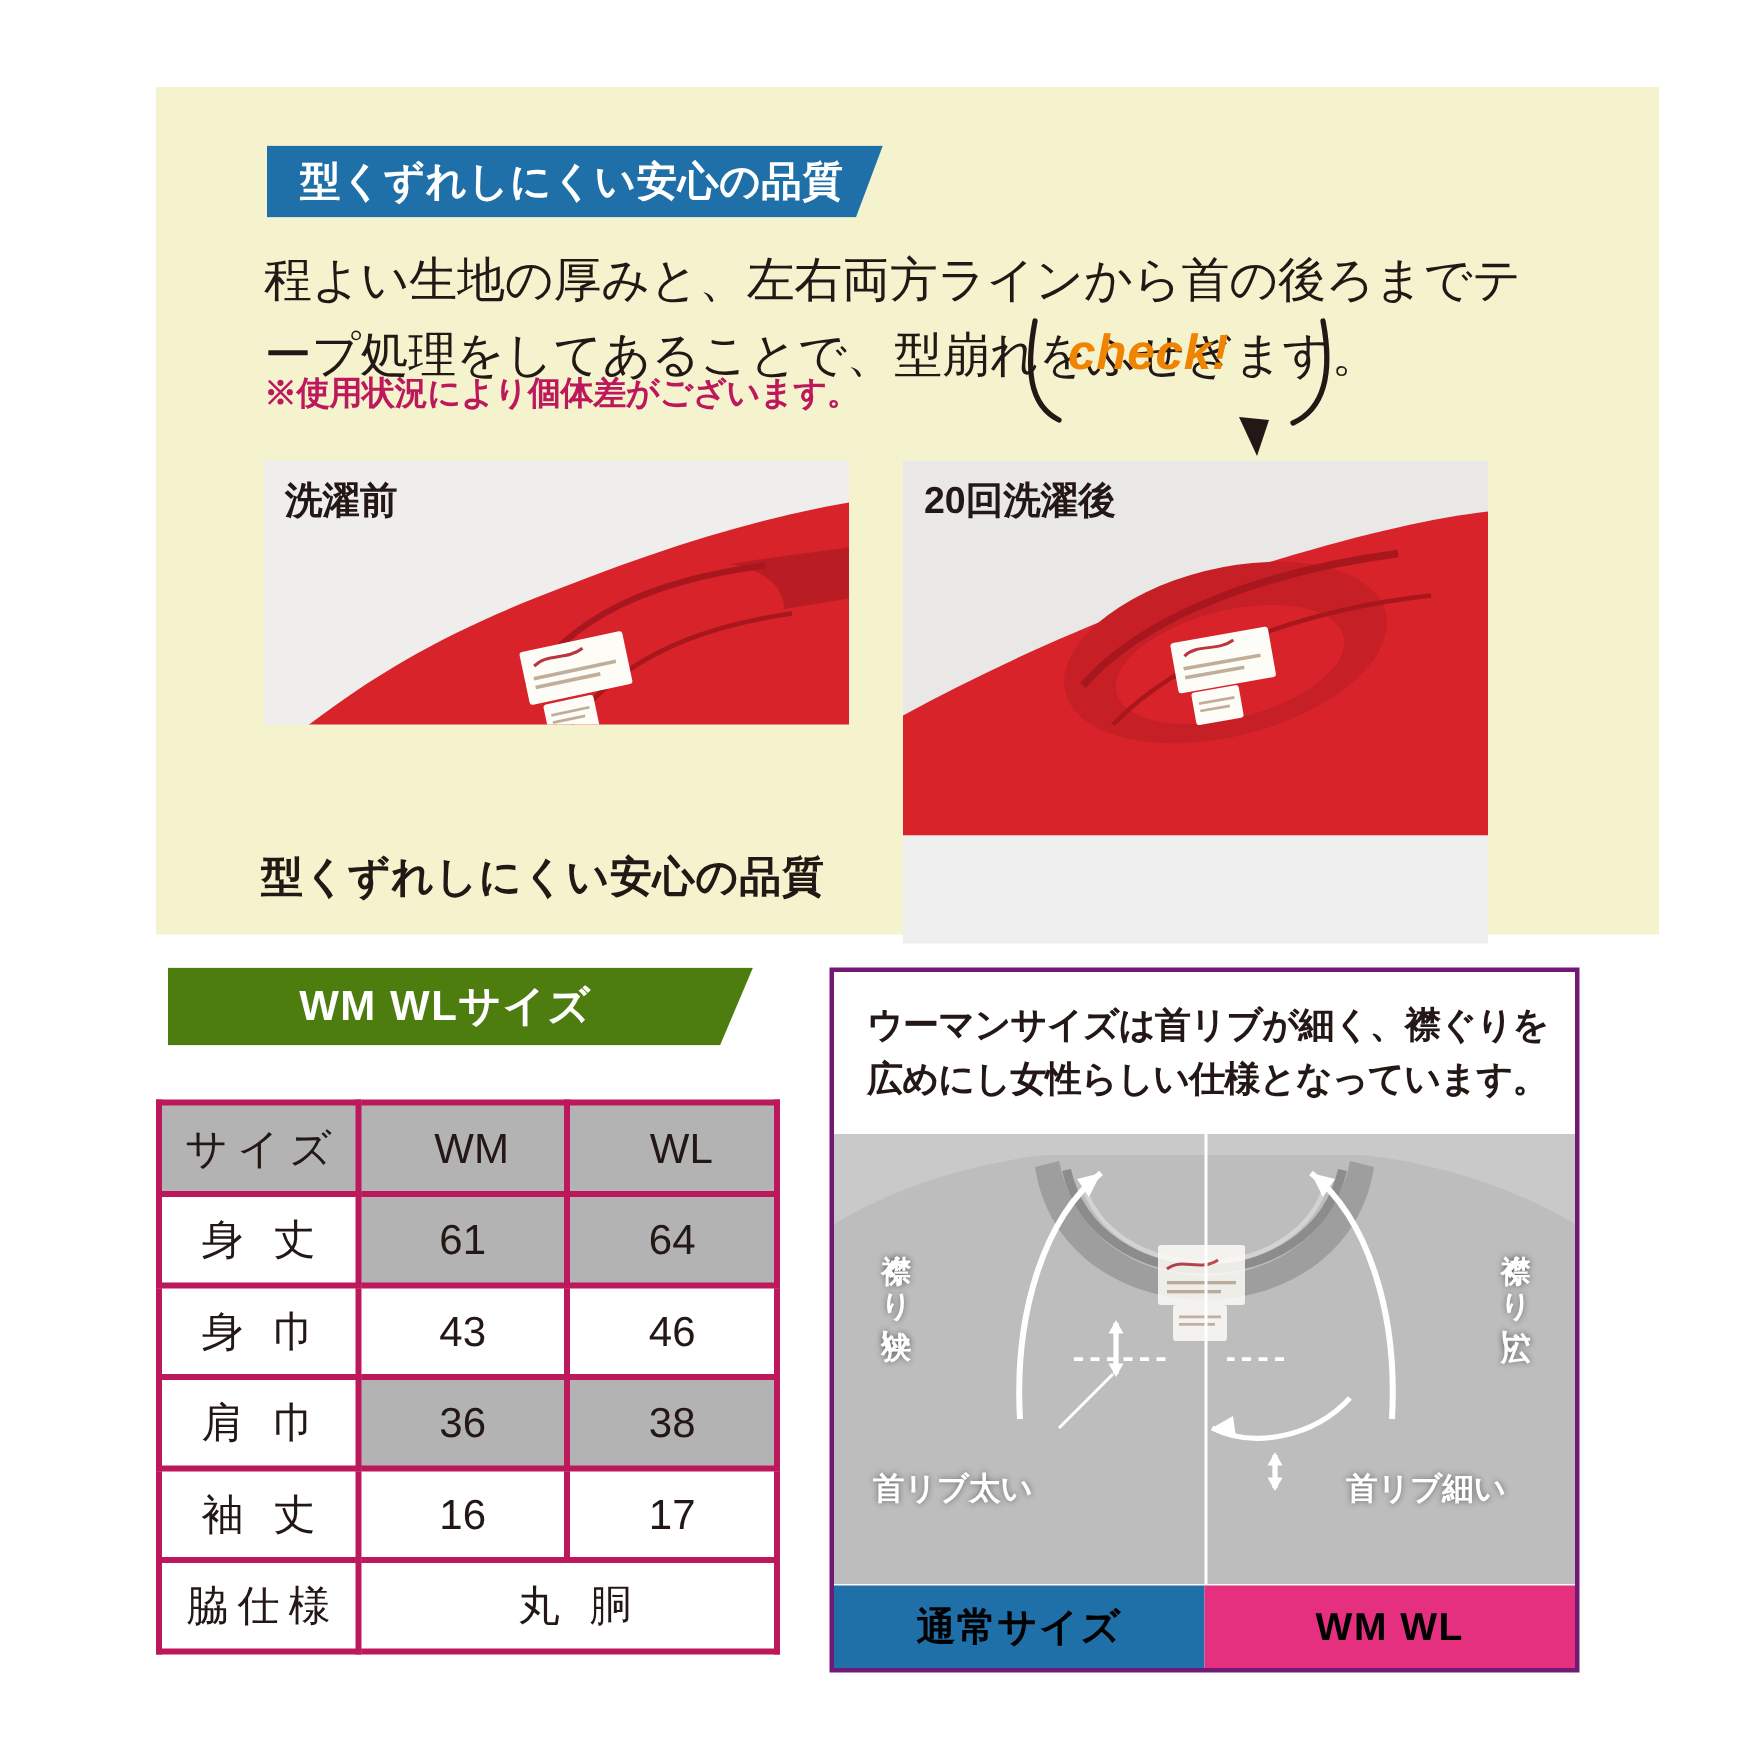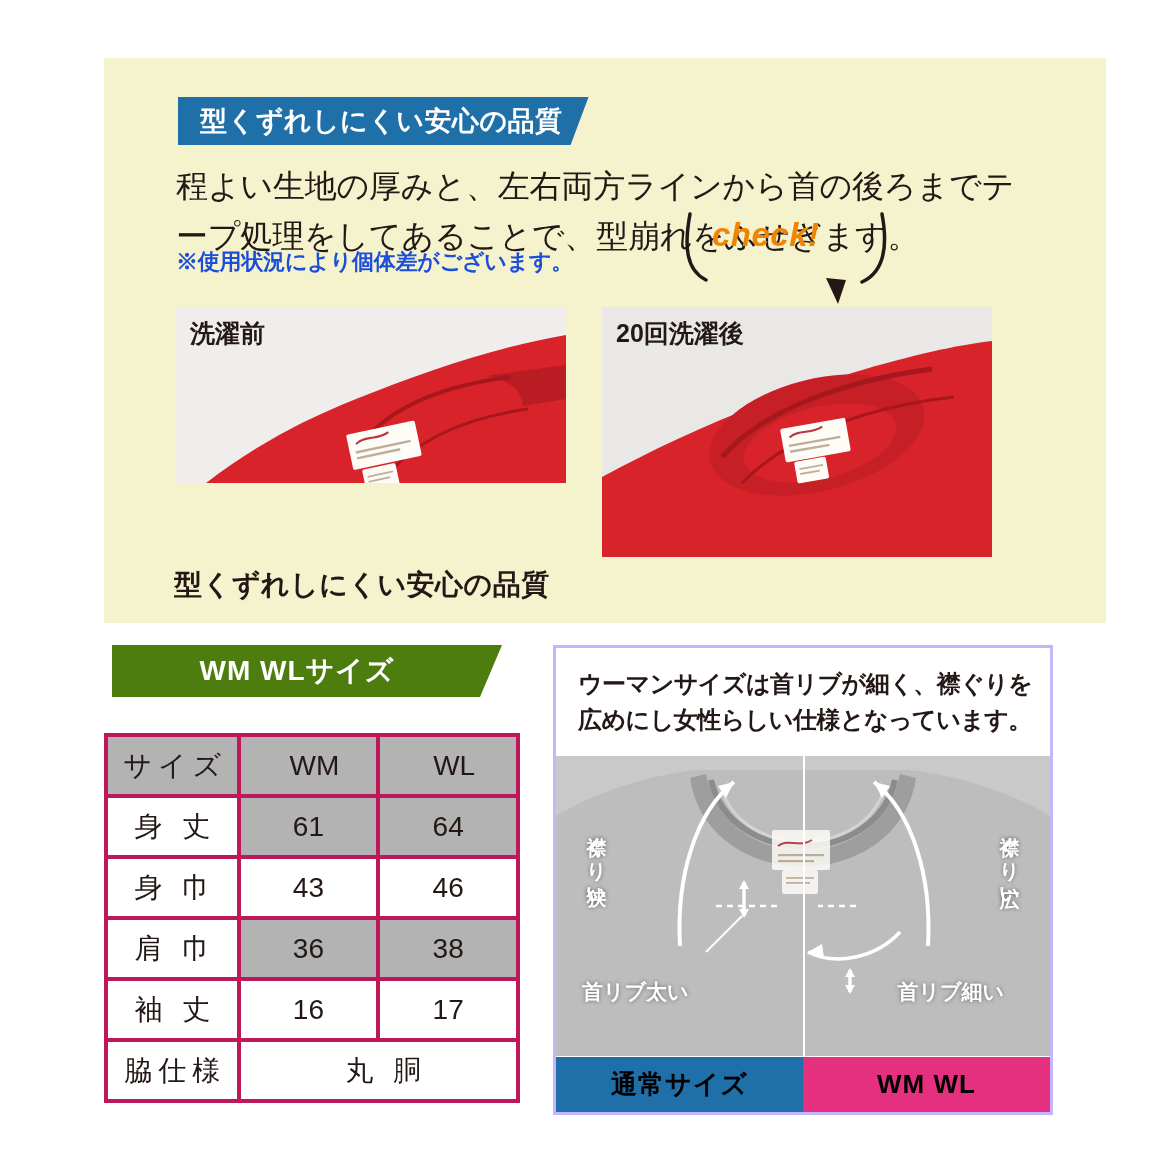--- a/index.html
+++ b/index.html
@@ -39,21 +39,21 @@
     font-weight: normal;
     color: #231815;
     line-height: 1.55;
     letter-spacing: -0.2px;
   }
   .note {
     position: absolute;
     left: 72px; top: 189px;
     font-size: 22px;
     font-weight: bold;
-    color: #1d4ed8;
+    color: #be185d;
     letter-spacing: -0.2px;
     font-family: Liberation Mono, monospace;
   }
   .check-word {
     position: absolute;
     left: 608px; top: 158px;
     font-size: 33px;
     font-weight: bold;
     font-style: italic;
     color: #f08300;
@@ -64,21 +64,21 @@
     left: 572px; top: 142px;
     width: 220px; height: 108px;
   }
 
   .photo {
     position: absolute;
     background: #efefef;
     overflow: hidden;
   }
   .photo-1 { left: 72px; top: 249px; width: 390px; height: 176px; }
-  .photo-2 { left: 498px; top: 249px; width: 390px; height: 250px; }
+  .photo-2 { left: 498px; top: 249px; width: 390px; height: 322px; }
   .photo-label {
     position: absolute;
     left: 14px; top: 10px;
     font-size: 25px;
     font-weight: bold;
     color: #231815;
     z-index: 5;
   }
   .caption-bottom {
     position: absolute;
@@ -125,21 +125,21 @@
   table.size-table td.val { width: 141px; }
   table.size-table tbody tr:nth-child(odd) td.val { background: #b3b3b3; }
   table.size-table tbody tr:nth-child(even) td.val { background: #ffffff; }
   table.size-table td.merged { letter-spacing: 6px; padding-left: 16px; background: #ffffff; }
 
   
   .compare-box {
     position: absolute;
     left: 553px; top: 645px;
     width: 500px; height: 470px;
-    border: 3px solid #c4b5fd;
+    border: 3px solid #701a75;
     background: #ffffff;
     overflow: hidden;
   }
   .compare-text {
     position: absolute;
     left: 22px; top: 18px;
     width: 458px;
     font-size: 24px;
     font-weight: bold;
     color: #231815;

